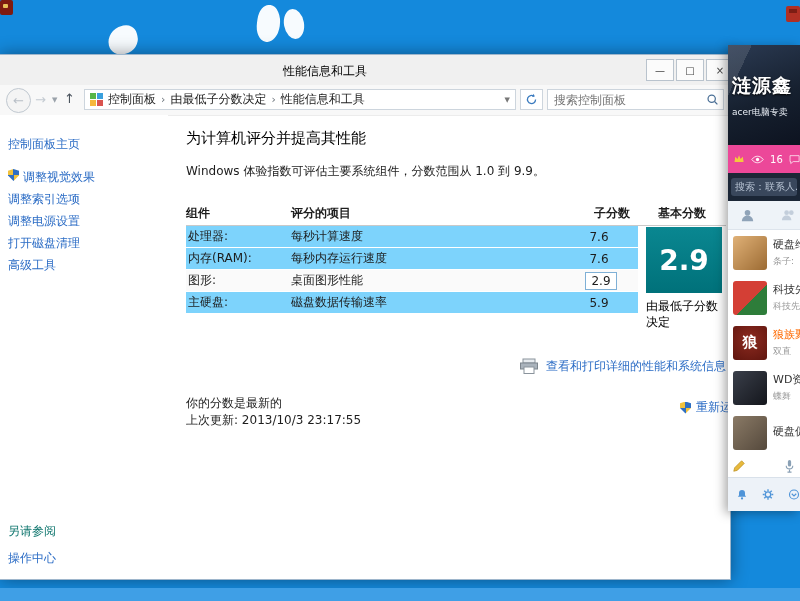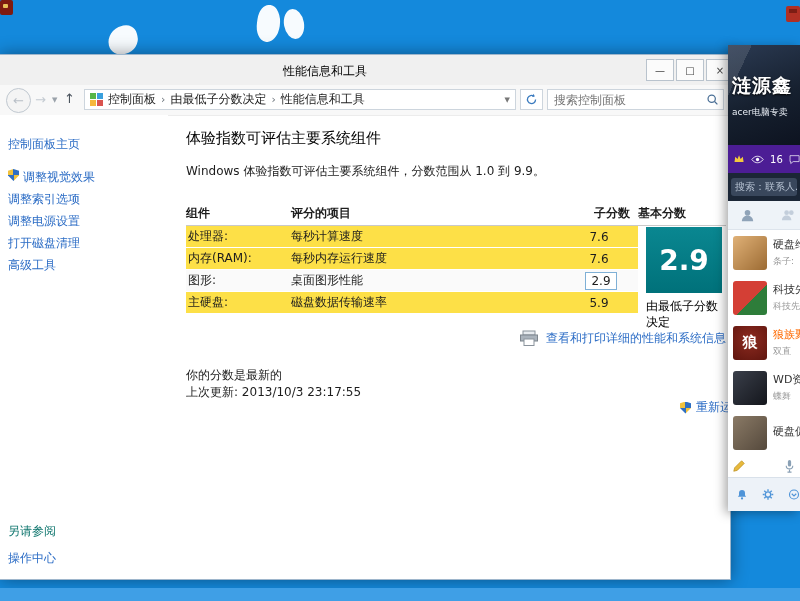--- a/index.html
+++ b/index.html
@@ -64,49 +64,49 @@
   .see-also .lnk{margin-top:10px}
 
   .content{position:absolute;left:168px;top:0;width:561px;bottom:0;padding:14px 0 0 18px;box-sizing:border-box}
   .heading{font-size:15px;font-weight:400;color:#000;margin:0}
   .intro{margin-top:15px}
 
   .tbl-head{display:flex;height:24px;align-items:center;border-bottom:1px solid #c9c9c9;
             font-weight:bold;width:540px;margin-top:22px;box-sizing:border-box}
   .h-comp{width:105px}.h-item{width:277px}
   .h-sub{width:70px;text-align:right;padding-right:8px;box-sizing:border-box}
-  .h-base{flex:1;}
+  .h-base{flex:1;text-align:center}
   .tbl-body{display:flex;width:540px}
   .rows{width:452px}
-  .row{height:22px;display:flex;align-items:center;background:#fde047;border-bottom:1px solid #fff;box-sizing:border-box}
+  .row{height:22px;display:flex;align-items:center;background:#7dd3fc;border-bottom:1px solid #fff;box-sizing:border-box}
   .row.sel{background:#fafafa}
   .r-comp{width:105px;padding-left:2px;box-sizing:border-box}
   .r-item{width:277px}
   .r-sub{width:70px;text-align:center;padding-right:8px;box-sizing:border-box}
   .row.sel .r-sub{padding-right:4px}
   .lowest{display:inline-block;border:1px solid #7fb0d6;background:#fff;padding:1px 5px}
   .base-col{width:88px;padding-left:8px;box-sizing:border-box}
   .score-box{width:76px;height:66px;margin-top:1px;background:linear-gradient(180deg,#0a8791,#00717a);
              color:#fff;display:flex;align-items:center;justify-content:center;font-size:28px;font-weight:600}
   .score-caption{margin-top:5px;width:76px;line-height:16px;color:#000}
 
-  .print-row{width:540px;display:flex;justify-content:flex-end;align-items:flex-end;gap:7px}
+  .print-row{margin-top:28px;width:540px;display:flex;justify-content:flex-end;align-items:flex-end;gap:7px}
   .status{margin-top:20px;line-height:17px}
   .rerun{position:absolute;left:512px;top:284px;display:flex;align-items:center;gap:5px;white-space:nowrap}
 
   
   .qq{position:absolute;left:728px;top:45px;width:72px;height:466px;z-index:20;background:#fff;
       box-shadow:-3px 2px 10px rgba(0,0,0,.35);overflow:hidden}
   .qq-header{height:100px;background:linear-gradient(160deg,#2b3a52 0%,#16202f 55%,#0d1320 100%);
              color:#fff;padding:28px 0 0 4px;box-sizing:border-box;position:relative}
   .qq-header:after{content:"";position:absolute;inset:0;
              background:linear-gradient(115deg,rgba(255,255,255,.12) 0 20%,transparent 20%)}
   .qq-title{font-size:19px;font-weight:bold;letter-spacing:1px;white-space:nowrap;text-shadow:0 1px 2px #000}
   .qq-sub{font-size:9px;margin-top:7px;color:#e8edf4;white-space:nowrap}
-  .qq-stats{height:28px;background:#4c1d95;display:flex;align-items:center;gap:6px;padding-left:5px;color:#fff}
+  .qq-stats{height:28px;background:#ec4899;display:flex;align-items:center;gap:6px;padding-left:5px;color:#fff}
   .qq-count{font-size:10px}
   .qq-search{height:28px;background:#1b2636;display:flex;align-items:center;padding:0 3px}
   .qq-search-box{background:#39475c;border-radius:3px;height:18px;flex:1;display:flex;align-items:center;
                  padding-left:4px;color:#b6c2d2;font-size:10px;white-space:nowrap;overflow:hidden}
   .qq-tabs{height:28px;background:#eef3f8;border-bottom:1px solid #dde4ec;display:flex;align-items:center;
            gap:26px;padding-left:12px}
   .qq-list{background:#fff}
   .qq-item{height:45px;display:flex;align-items:center;padding-left:5px;gap:6px}
   .qq-av{width:34px;height:34px;border-radius:3px;flex:none;display:flex;align-items:center;justify-content:center;
          color:#fff;font-size:15px;font-weight:bold}
@@ -202,21 +202,21 @@
           <span>高级工具</span>
         </div>
       </div>
       <div class="see-also">
         <div class="hdr">另请参阅</div>
         <div class="lnk link">操作中心</div>
       </div>
     </div>
 
     <div class="content">
-      <h1 class="heading">体验指数可评估主要系统组件</h1>
+      <h1 class="heading">为计算机评分并提高其性能</h1>
       <div class="intro">Windows 体验指数可评估主要系统组件，分数范围从 1.0 到 9.9。</div>
 
       <div class="tbl-head">
         <span class="h-comp">组件</span>
         <span class="h-item">评分的项目</span>
         <span class="h-sub">子分数</span>
         <span class="h-base">基本分数</span>
       </div>
       <div class="tbl-body">
         <div class="rows">

